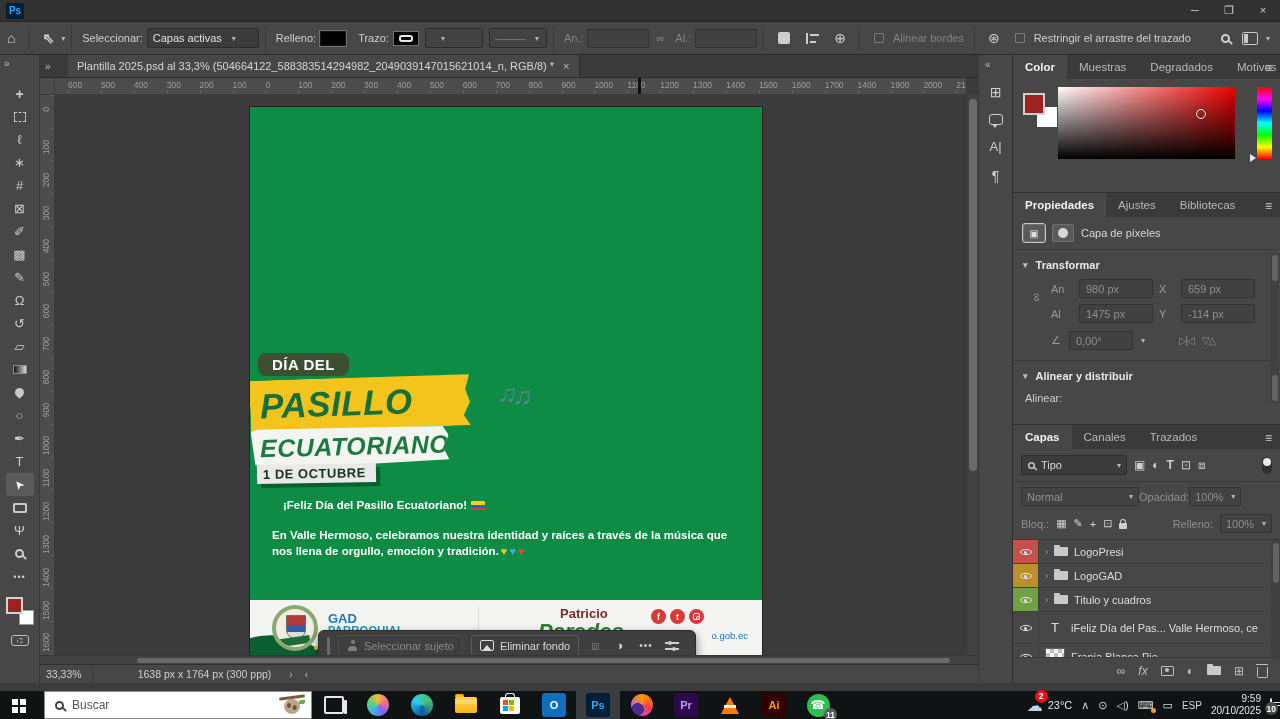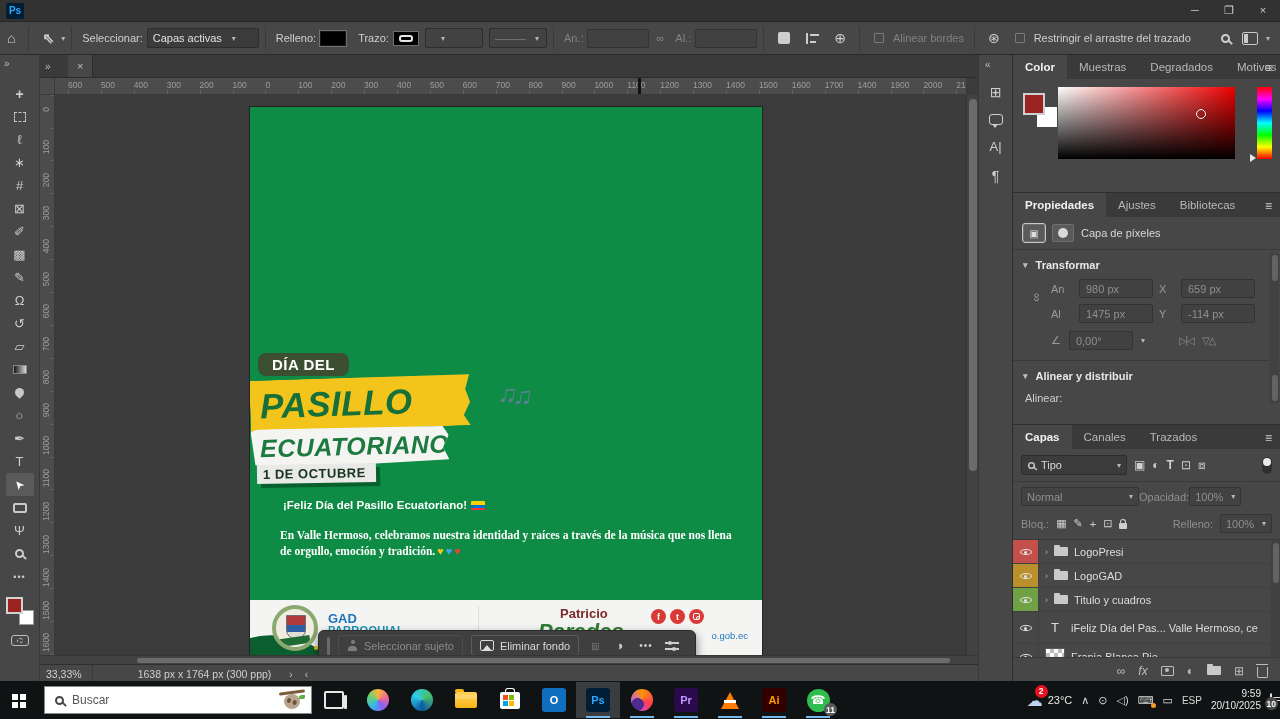--- a/index.html
+++ b/index.html
@@ -207,21 +207,21 @@
   .lscroll { position:absolute; right:0; top:0; width:9px; bottom:0; background:#414141; }
   .lscroll::before { content:""; position:absolute; top:3px; left:1.5px; width:6px; height:40px; background:#636363; border-radius:3px; }
   .lbottom { height:26px; border-top:1px solid #3a3a3a; display:flex; align-items:center; justify-content:flex-end; gap:13px; padding:0 12px; }
   .lb-ico { color:#bdbdbd; font-size:12px; }
   .maskico { width:13px; height:10px; border:1.5px solid #bdbdbd; border-radius:1px; position:relative; }
   .maskico::after { content:""; position:absolute; left:3px; top:1.5px; width:4px; height:4px; border-radius:50%; background:#bdbdbd; }
   .trashico { width:11px; height:11px; border:1.5px solid #bdbdbd; border-top:none; border-radius:0 0 2px 2px; position:relative; margin-top:3px; }
   .trashico::before { content:""; position:absolute; top:-3px; left:-2.5px; width:12px; height:1.5px; background:#bdbdbd; }
 
   
-  .taskbar { position:absolute; left:0; right:0; bottom:0; height:38px; background:#101314; display:flex; align-items:center; z-index:50; }
+  .taskbar { position:absolute; left:0; right:0; bottom:0; height:28px; background:#101314; display:flex; align-items:center; z-index:50; }
   .tb-start { width:44px; height:36px; display:flex; align-items:center; justify-content:center; }
   .winlogo { width:6px; height:6px; background:#fff; box-shadow:8px 0 #fff, 0 8px #fff, 8px 8px #fff; margin:-7px 7px 0 -7px; }
   .tb-search { width:268px; height:28px; background:#fff; border:1px solid #888; display:flex; align-items:center; gap:8px; padding:0 10px; color:#555; position:relative; overflow:hidden; }
   .tb-search .loupe { color:#444; }
   .sloth { position:absolute; right:6px; top:2px; width:26px; height:24px; }
   .sloth .branch { position:absolute; top:2px; left:0; width:26px; height:3px; background:#7a5b3a; border-radius:2px; transform:rotate(-8deg); }
   .sloth .head { position:absolute; left:5px; top:5px; width:16px; height:15px; background:#b9a58d; border-radius:50%; }
   .sloth .eyepatch { position:absolute; left:8px; top:9px; width:4px; height:5px; background:#6d5438; border-radius:50%; transform:rotate(20deg); box-shadow:6px 0 #6d5438; }
   .sloth .leaf { position:absolute; right:0; top:6px; width:6px; height:4px; background:#5fae4a; border-radius:50% 0; }
   .tb-app { width:44px; height:36px; display:flex; align-items:center; justify-content:center; position:relative; }
@@ -389,20 +389,21 @@
         <span class="bg"></span>
         <span class="fg"></span>
       </div>
       <div class="qmask"></div>
     </div>
 
     <div class="docarea">
       <div class="tabbar">
         <span class="tab-collapse">»</span>
         <div class="doc-tab">
+          <span class="t">Plantilla 2025.psd al 33,3% (504664122_588383514294982_2049039147015621014_n, RGB/8) *</span>
           <span class="x">×</span>
         </div>
       </div>
 
       <div class="docbody">
         <div class="corner"></div>
         <div class="hruler" id="hruler">
             <span class="rl" style="left: 13px;">600</span>
             <span class="rl" style="left: 45.9px;">500</span>
             <span class="rl" style="left: 78.8px;">400</span>
@@ -463,21 +464,21 @@
             <div class="notes">♫♫</div>
             <div class="paper">
               <span class="word">ECUATORIANO</span>
             </div>
             <div class="datebar">
               <span class="word">1 DE OCTUBRE</span>
             </div>
             <div class="pline" style="left:33px; top:392px;">
               <span>¡Feliz Día del Pasillo Ecuatoriano!</span><span class="ec-flag"></span>
             </div>
-            <div class="pline" style="left:30px; top:420px; width:462px; line-height:1.4;font-family:Liberation Serif, serif;">
+            <div class="pline" style="left:22px; top:420px; width:462px; line-height:1.4;">
               <span>En Valle Hermoso, celebramos nuestra identidad y raíces a través de la música que nos llena de orgullo, emoción y tradición.</span><span class="hearts" id="hearts"><span style="color: rgb(245, 197, 24);">♥</span><span style="color: rgb(74, 163, 232);">♥</span><span style="color: rgb(232, 69, 60);">♥</span></span>
             </div>
             <div class="pfooter">
               <div class="swoosh"></div>
               <div class="confetti">
                 <i style="left:64px; bottom:8px; background:#f2c41c;"></i>
                 <i style="left:72px; bottom:14px; background:#e8453c;"></i>
                 <i style="left:58px; bottom:16px; background:#f2c41c;"></i>
               </div>
               <div class="crest"></div>

